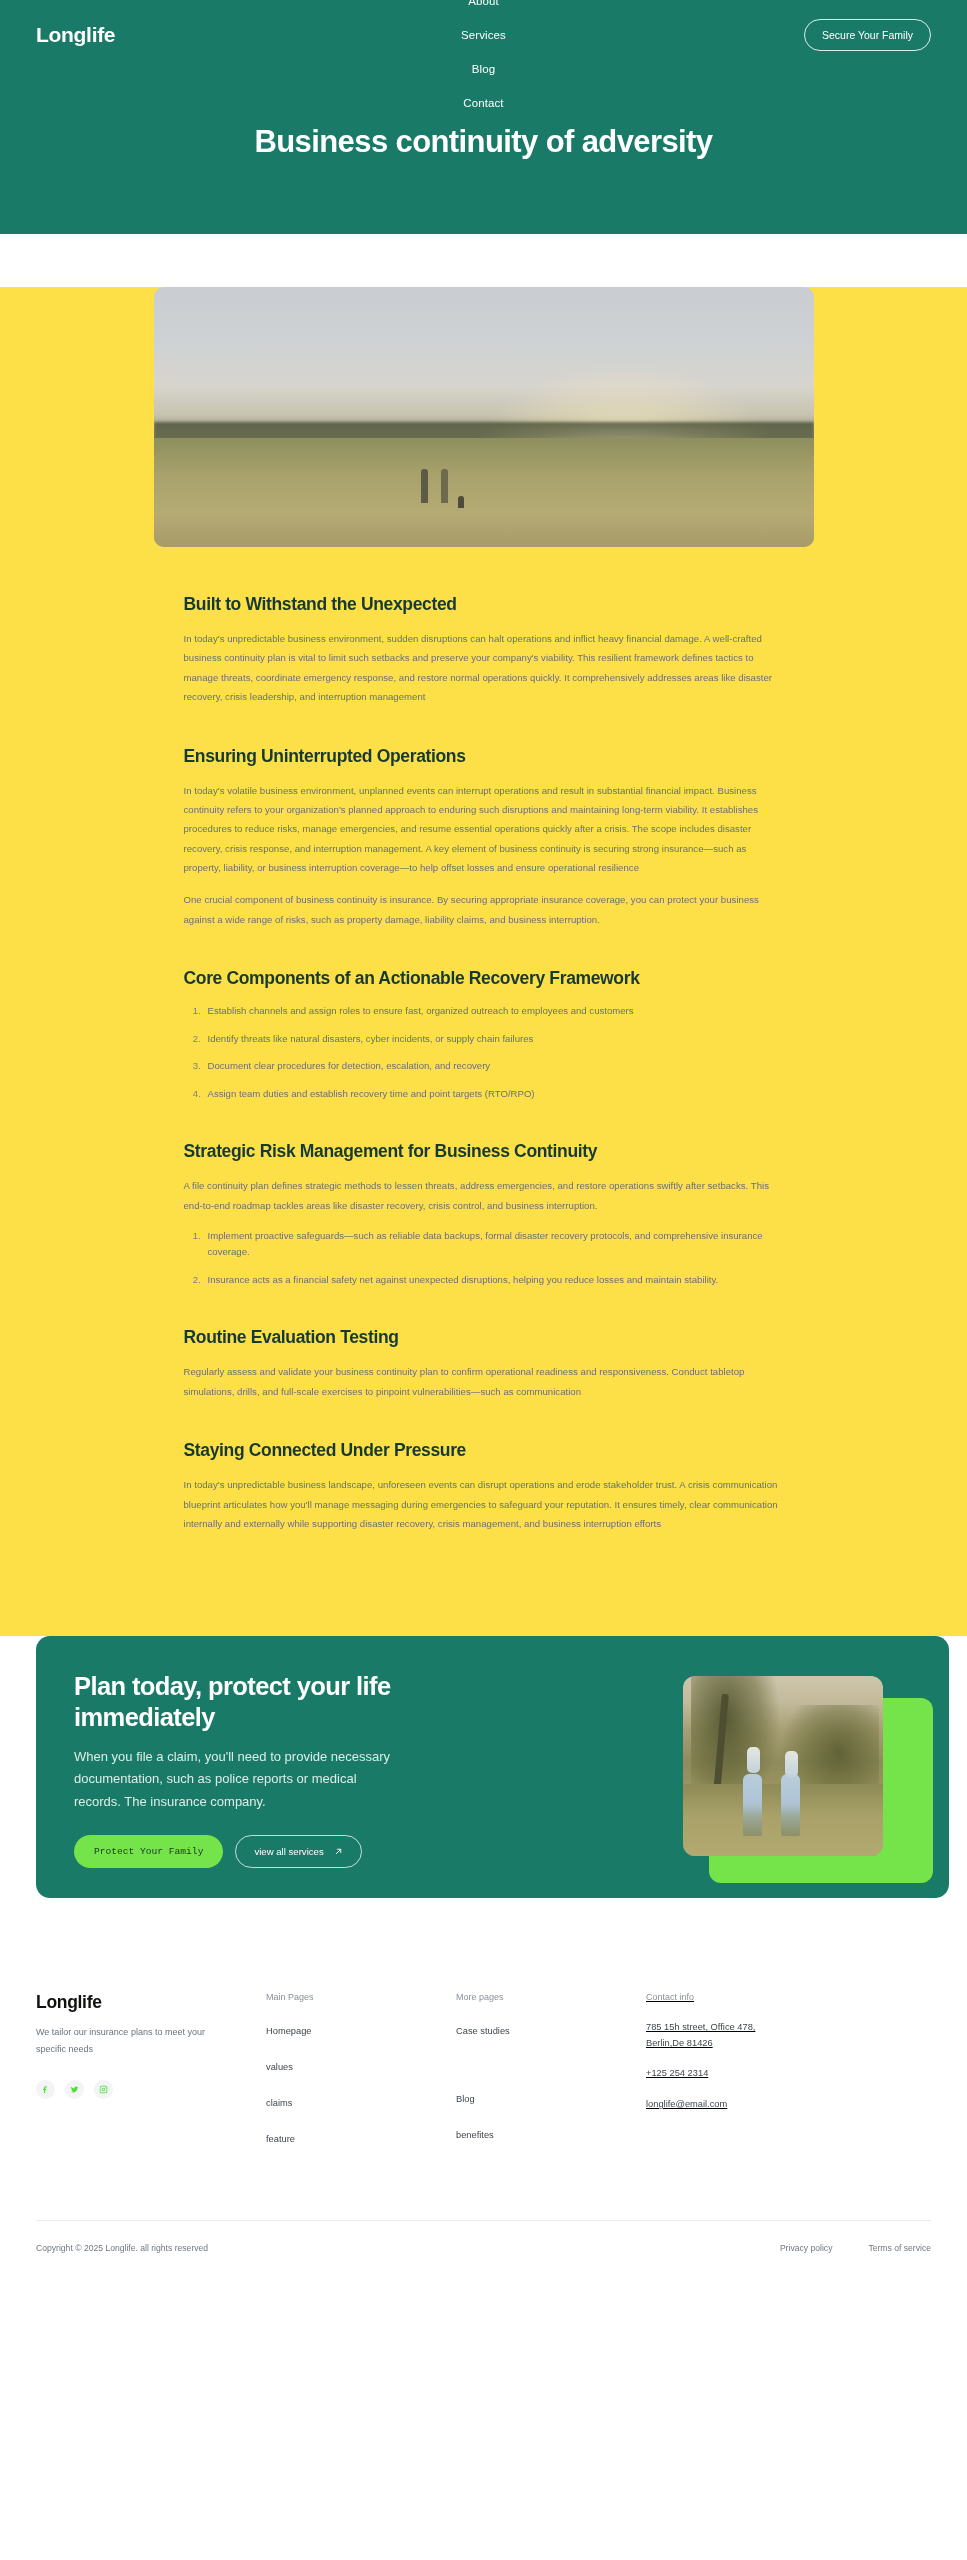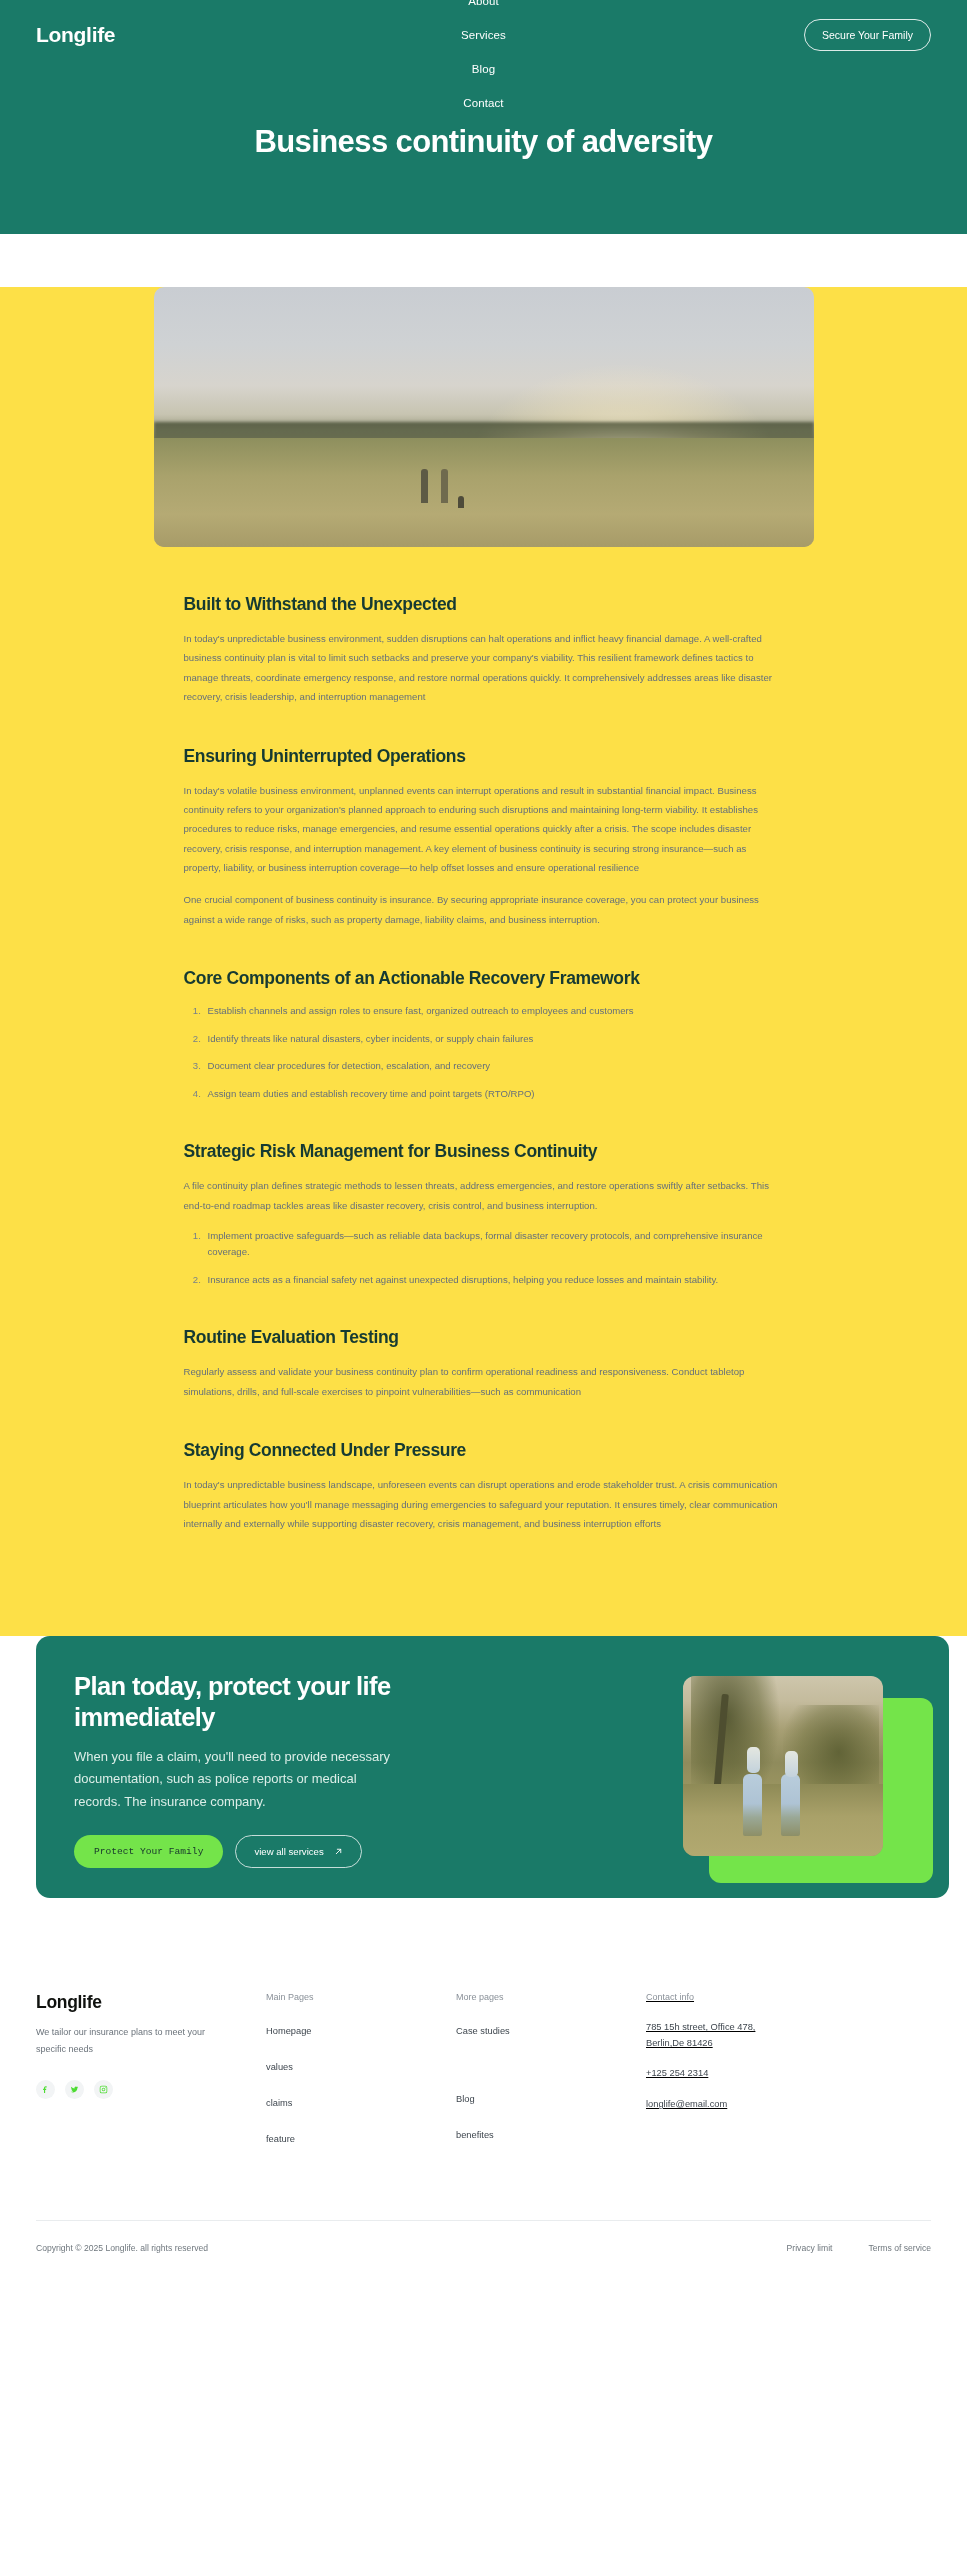--- a/index.html
+++ b/index.html
@@ -470,17 +470,17 @@
         <span>Berlin,De 81426</span>
       </div>
       <div class="f-contact-line">+125 254 2314</div>
       <div class="f-contact-line">longlife@email.com</div>
     </div>
   </div>
 
   <div class="footer-bottom">
     <div class="copy">Copyright © 2025 Longlife. all rights reserved</div>
     <div class="legal">
-      <a href="#">Privacy limit</a>
+      <a href="#">Privacy policy</a>
       <a href="#">Terms of service</a>
     </div>
   </div>
 </footer>
 
 </body></html>

